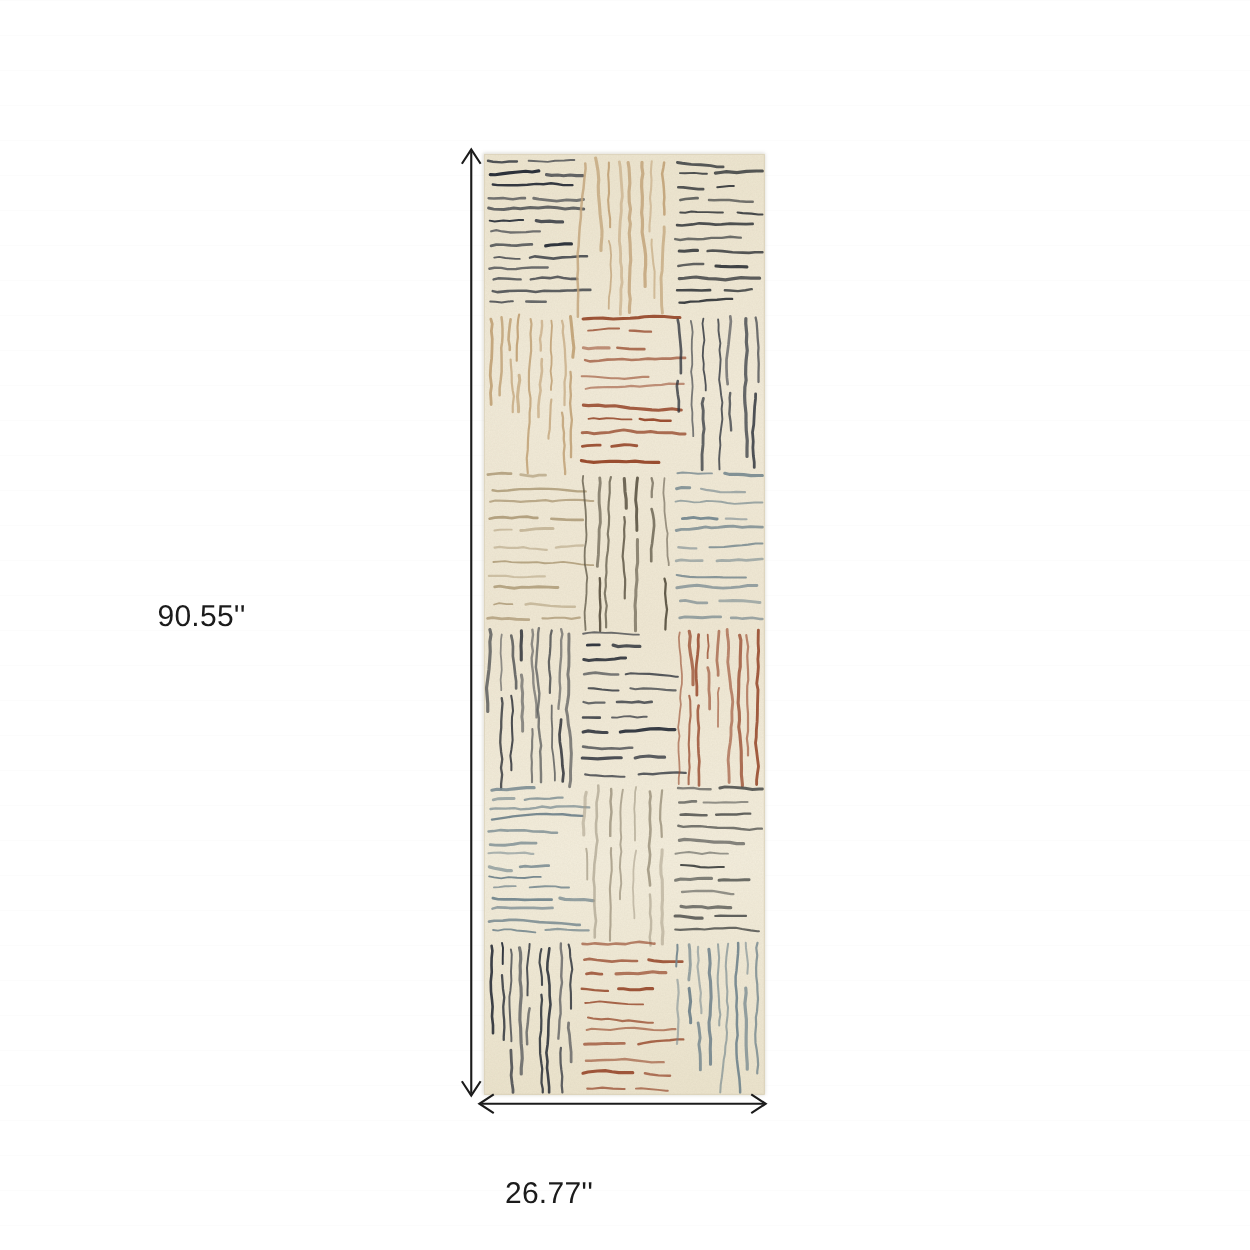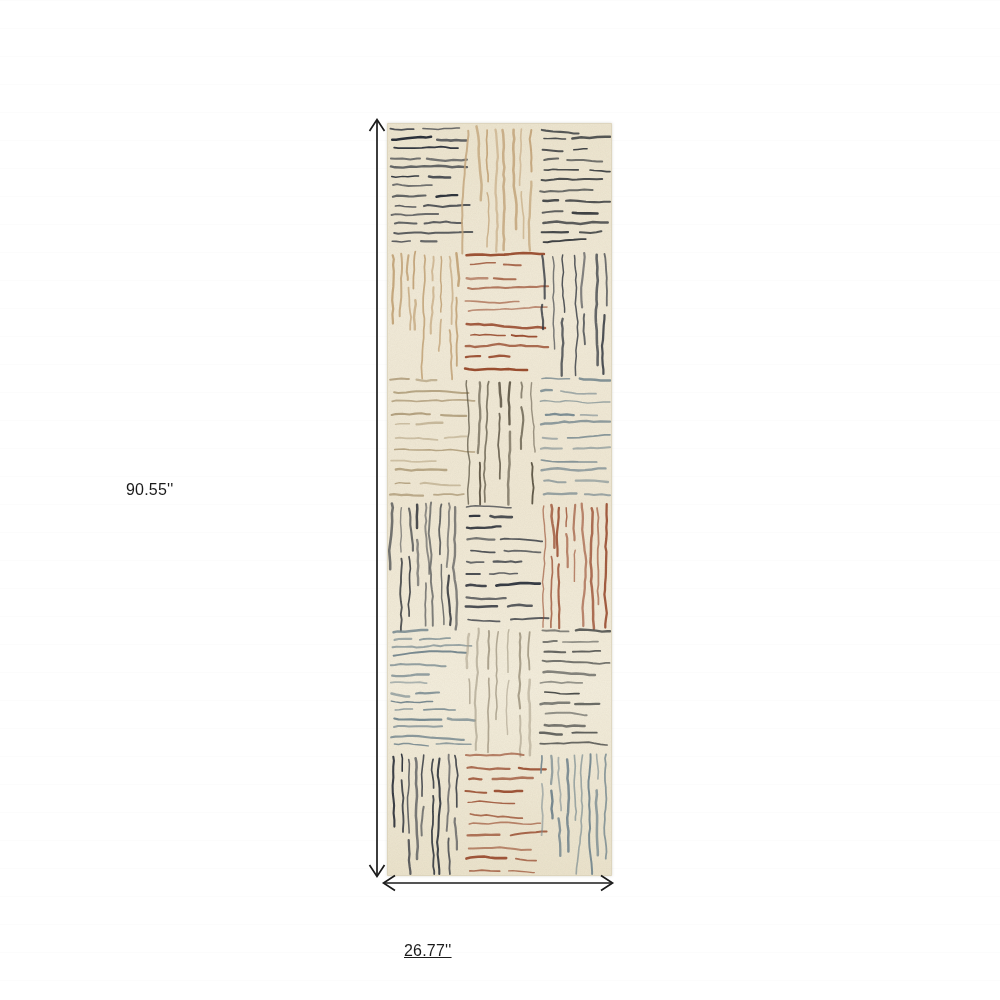--- a/index.html
+++ b/index.html
@@ -8,21 +8,21 @@
     overflow:hidden;font-family:"Liberation Sans",sans-serif;
     background-image:repeating-linear-gradient(180deg, rgba(0,0,0,0.012) 0 1px, transparent 1px 28px);
   }
   .rug{
     position:absolute;left:387px;top:123px;width:225px;height:753px;
     box-shadow:0 0 3px rgba(120,110,85,0.28);border-radius:1px;display:block;
   }
   .arrows{position:absolute;left:0;top:0;width:1000px;height:1000px;pointer-events:none;}
   .arrows line,.arrows polyline{fill:none;stroke-width:1.7px;}
   .dim-label{
-    position:absolute;font-size:16px;line-height:1;letter-spacing:0.2px;white-space:pre;text-align:center;
+    position:absolute;font-size:24px;line-height:1;letter-spacing:0.2px;white-space:pre;text-align:center;
   }
   .dim-h{left:126px;top:482px;}
   .dim-w{left:404px;top:943px;}
 </style>
 </head>
 <body>
 
 <div class="canvas">
 
   <svg id="rug-svg" class="rug" viewBox="0 0 225 753" preserveAspectRatio="none">
@@ -330,15 +330,15 @@
       <polyline class="arrowstroke" points="369.5,865 377,876.5 384.5,865" stroke="#1b1b1b"></polyline>
     </g>
     <g>
       <line class="arrowstroke" x1="385" y1="883" x2="611" y2="883" stroke="#1b1b1b"></line>
       <polyline class="arrowstroke" points="395,875.5 383.5,883 395,890.5" stroke="#1b1b1b"></polyline>
       <polyline class="arrowstroke" points="601,875.5 612.5,883 601,890.5" stroke="#1b1b1b"></polyline>
     </g>
   </svg>
 
   <div class="dim-label dim-h" style="color: rgb(27, 27, 27);">90.55''</div>
-  <div class="dim-label dim-w" style="color: rgb(27, 27, 27); text-decoration: underline;">26.77''</div>
+  <div class="dim-label dim-w" style="color: rgb(27, 27, 27);">26.77''</div>
 
 </div>
 
 </body></html>

